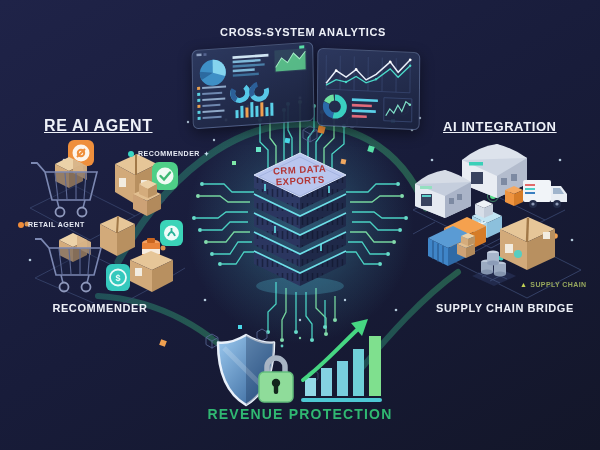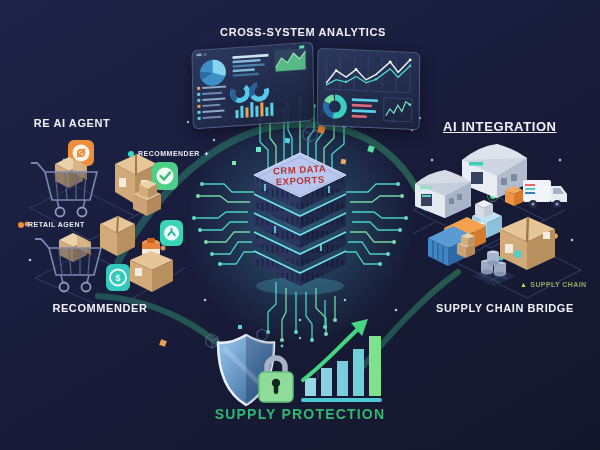--- a/index.html
+++ b/index.html
@@ -253,21 +253,21 @@
         <rect x="34" y="64.5" width="15" height="2.6" fill="#e06a7a"></rect>
       </g>
       <g>
         <rect x="66" y="46" width="28" height="23" fill="none" stroke="#3a4a74" stroke-width=".8"></rect>
         <polyline points="68,64 72,57 76,61 80,53 84,59 88,49 92,52" fill="none" stroke="#7fe0c8" stroke-width="1.2"></polyline>
         <circle cx="92" cy="52" r="1.3" fill="#7fe0c8"></circle>
       </g>
     </svg>
   </div>
 
-  <div class="abs title" style="left:22px;top:117px;width:100px;font-size:11px;">RE AI AGENT</div>
+  <div class="abs title" style="left:44px;top:117px;width:100px;font-size:16px;text-decoration:underline;">RE AI AGENT</div>
   <div class="abs title" style="left:443px;top:119px;width:105px;font-size:13px;text-decoration:underline;">AI INTEGRATION</div>
   <div class="abs title" style="left:40px;top:302px;width:120px;">RECOMMENDER</div>
   <div class="abs title" style="left:435px;top:302px;width:140px;">SUPPLY CHAIN BRIDGE</div>
 
   <svg class="abs" style="left:15px;top:128px;" width="195" height="175" viewBox="0 0 195 175">
     <g stroke="#39466e" stroke-width="1" fill="none" opacity=".8">
       <path d="M15,80 L60,58 L120,88 L75,112 Z"></path>
       <path d="M20,150 L70,124 L140,158 L95,182 Z"></path>
       <path d="M120,88 L150,72"></path>
         <path d="M140,158 L170,140"></path>
@@ -614,15 +614,15 @@
       <rect x="55" y="31" width="11" height="47" fill="#6fd0d8"></rect>
       <rect x="71" y="18" width="12" height="60" fill="#7fe08e"></rect>
     </g>
     <rect x="3" y="80" width="81" height="4" rx="2" fill="#4ec8d4"></rect>
     <g>
       <path d="M5,62 C24,48 40,30 60,11" stroke="#46d682" stroke-width="4" fill="none" stroke-linecap="round"></path>
       <polygon points="53,5 70,1 64,18" fill="#46d682"></polygon>
     </g>
   </svg>
 
-  <div class="abs rev-title" style="left:190px;top:406px;width:220px;">SUPPLY PROTECTION</div>
+  <div class="abs rev-title" style="left:190px;top:406px;width:220px;">REVENUE PROTECTION</div>
 
 </div>
 
 </body></html>

